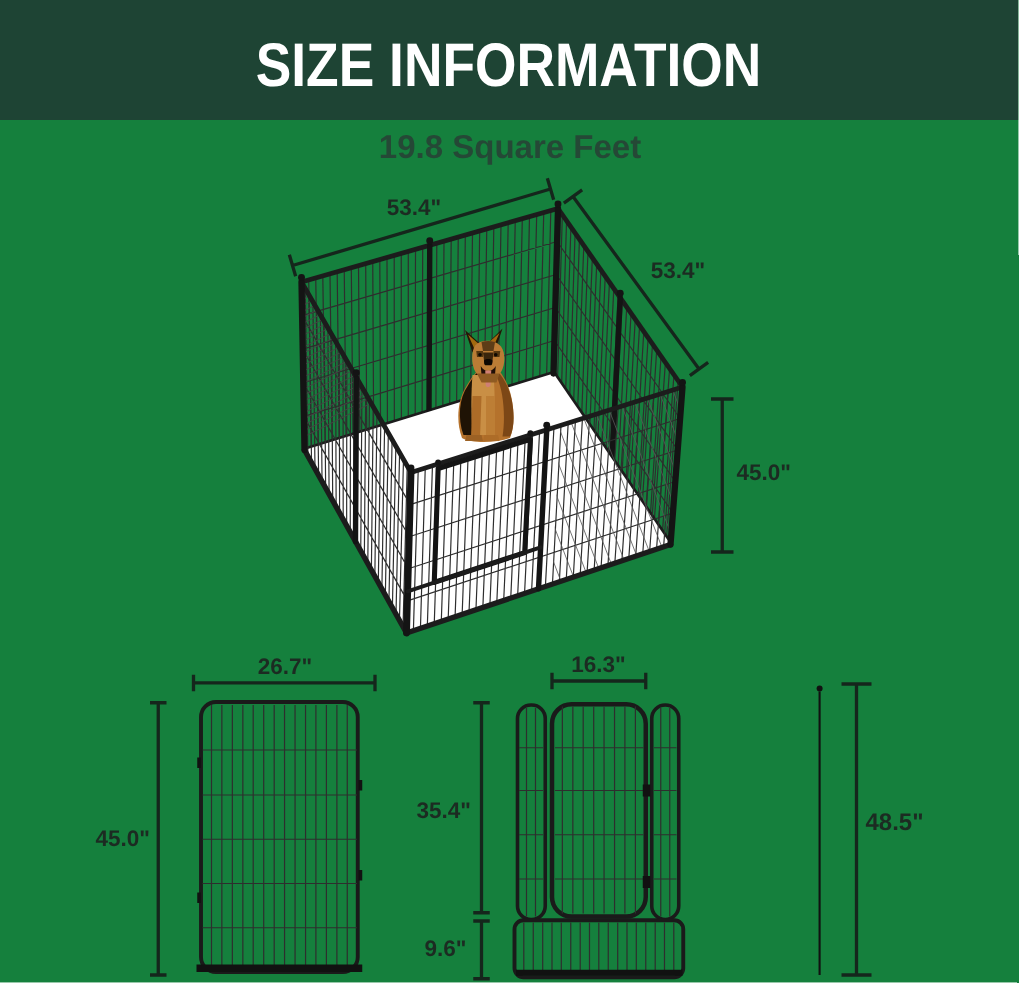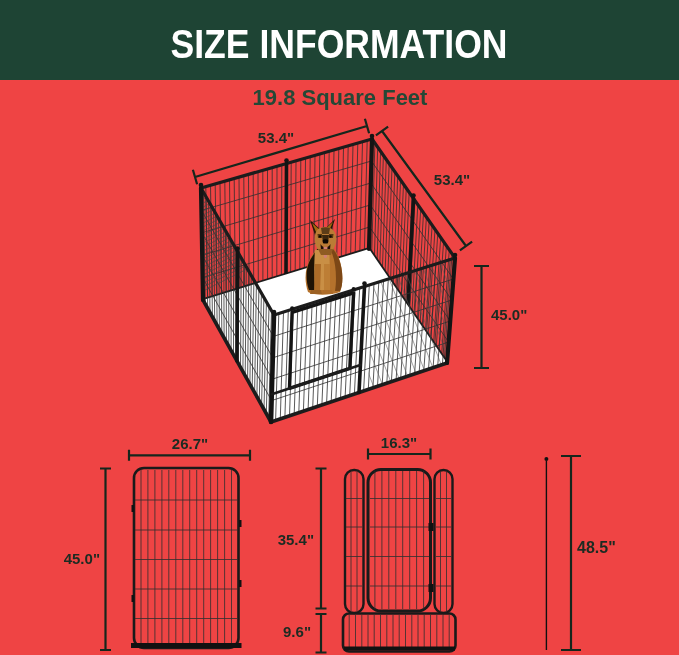--- a/index.html
+++ b/index.html
@@ -1,17 +1,17 @@
 <!DOCTYPE html>
 <html><head>
 <meta charset="utf-8">
 <title>Size Information</title>
 <style>
 html,body{margin:0;padding:0;background:#ffffff;}
-.page{position:relative;width:679px;height:655px;overflow:hidden;background:#ef4444;font-family:"Liberation Sans",sans-serif;}
+.page{position:relative;width:679px;height:655px;overflow:hidden;background:#15803d;font-family:"Liberation Sans",sans-serif;}
 </style>
 </head>
 <body>
 <div class="page">
 <svg width="679" height="655" viewBox="0 0 679 655" style="position:absolute;left:0;top:0" font-family="Liberation Sans, sans-serif">
 
 <rect x="0" y="0" width="679" height="80" fill="#1e4434"></rect>
 
 <text x="339" y="57.5" text-anchor="middle" font-size="41" font-weight="bold" fill="#ffffff" textLength="337" lengthAdjust="spacingAndGlyphs">SIZE INFORMATION</text>
 

